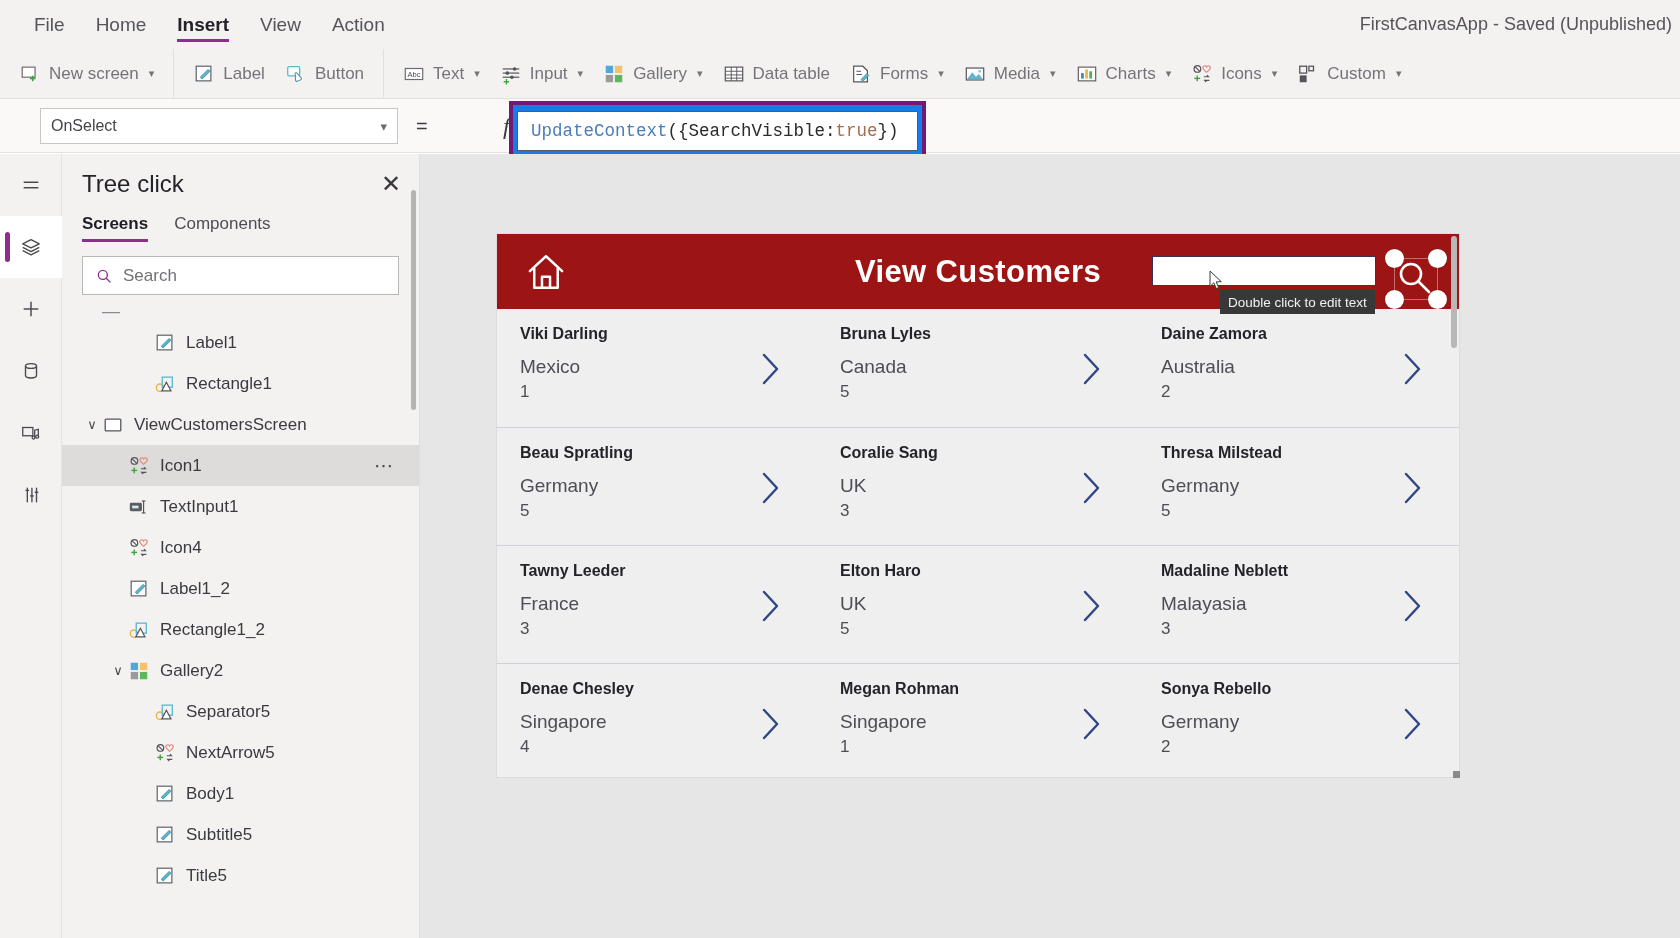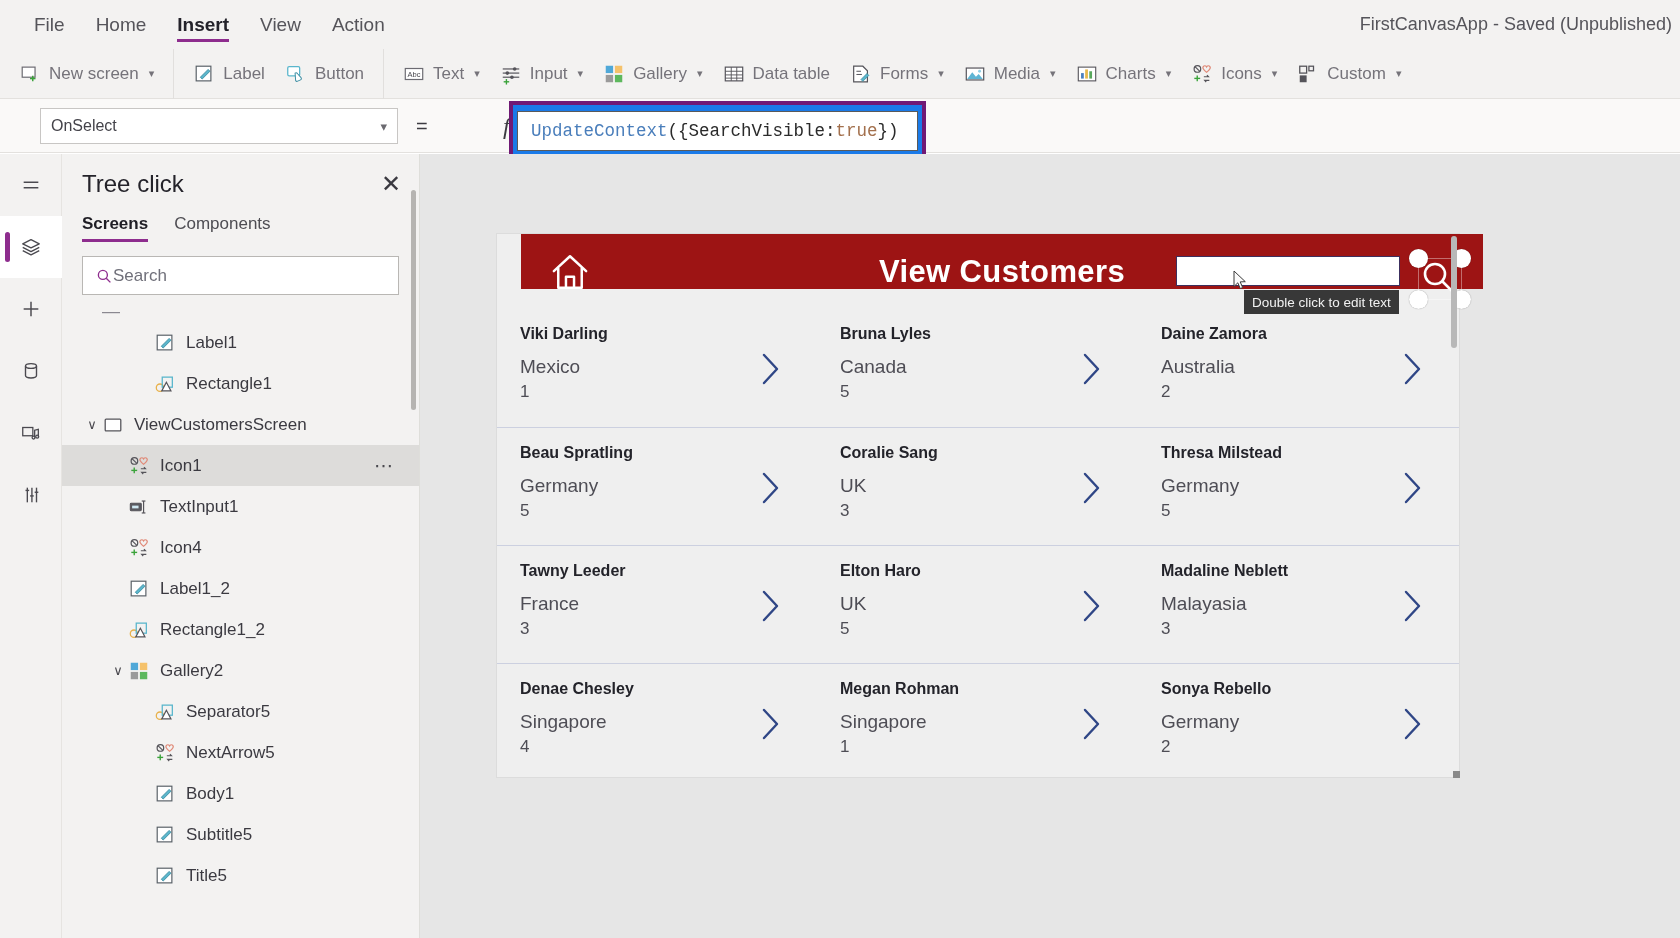--- a/index.html
+++ b/index.html
@@ -108,21 +108,21 @@
   .tree-title { font-size: 24px; color: #24232a; }
   .tree-close { margin-left: auto; font-size: 24px; color: #3a3940; cursor: pointer; line-height: 1; }
   .tree-tabs { display: flex; gap: 26px; padding: 16px 0 0 20px; }
   .tree-tab { font-size: 17px; color: #4e4d53; padding-bottom: 8px; cursor: pointer; position: relative; }
   .tree-tab.active { color: #1f1e25; font-weight: bold; }
   .tree-tab.active::after {
     content: ""; position: absolute; left: 0; right: 0; bottom: 0; height: 3px; background: #8e2d8e;
   }
   .tree-search {
     margin: 14px 20px 0 20px; height: 39px; background: #fff; border: 1px solid #b9b7b4;
-    display: flex; align-items: center; gap: 0; padding: 0 12px;
+    display: flex; align-items: center; gap: 10px; padding: 0 12px;
   }
   .tree-search-text { font-size: 17px; color: #70707a; }
   .tree-dash { color: #8a8890; font-size: 18px; padding: 6px 0 0 40px; letter-spacing: 1px; }
   .tnode {
     display: flex; align-items: center; height: 41px; cursor: pointer; position: relative;
   }
   .tnode.selected { background: #dddcda; }
   .tnode .twist { width: 20px; font-size: 13px; color: #4a494f; text-align: center; flex: none; }
   .tnode .tlabel { font-size: 17px; color: #3b3a41; white-space: nowrap; }
   .tnode .ticon { width: 22px; height: 22px; flex: none; margin-right: 10px; }
@@ -134,21 +134,21 @@
 
   
   .canvas {
     position: absolute; left: 420px; top: 154px; right: 0; bottom: 0; background: #e6e6e6;
   }
   .phone {
     position: absolute; left: 77px; top: 80px; width: 962px; height: 543px; background: #efefef;
     box-shadow: 0 0 0 1px #dcdcdc;
   }
   .app-header {
-    position: absolute; left: 0; top: 0; width: 962px; height: 55px; background: #9d1414; margin-left: 24px;
+    position: absolute; left: 0; top: 0; width: 962px; height: 75px; background: #9d1414;
   }
   .home-icon { position: absolute; left: 25px; top: 16px; width: 48px; height: 44px; }
   .app-h-title {
     position: absolute; left: 0; top: 0; width: 962px; height: 75px;
     display: flex; align-items: center; justify-content: center;
     color: #fff; font-size: 31px; font-weight: bold; letter-spacing: .4px;
   }
   .search-input-ctrl {
     position: absolute; left: 655px; top: 22px; width: 224px; height: 30px;
     background: #fff; border: 1px solid #3c2f5e;

